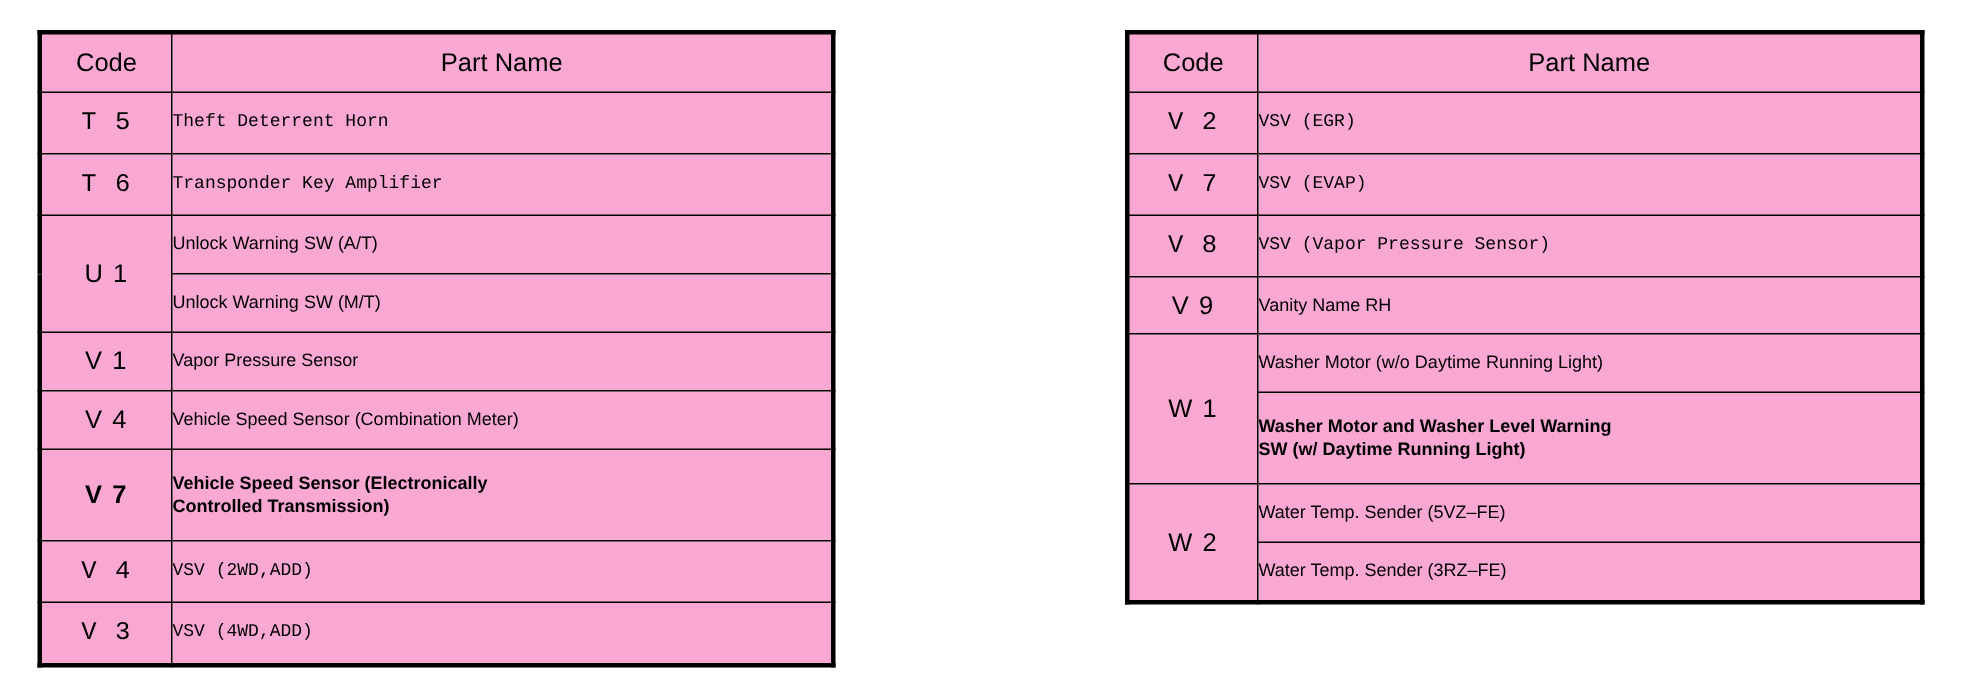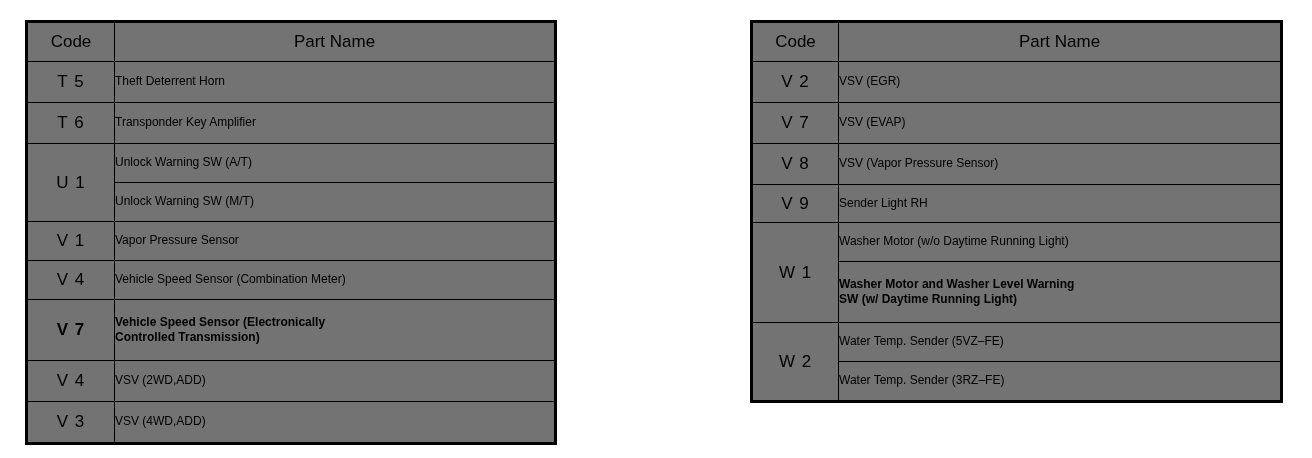--- a/index.html
+++ b/index.html
@@ -27,21 +27,21 @@
     position: absolute;
     border-collapse: collapse;
     table-layout: fixed;
     background: #ffffff;
     border: 3px solid #000000;
   }
   .parts-table td, .parts-table th {
     border: 1.5px solid #000000;
     padding: 0;
     vertical-align: middle;
-    background: #737373;
+    background: #f9a8d4;
   }
 
   
   .grp-top { border-top: 3px solid #000000; }
 
   .code-cell {
     text-align: center;
     font-size: 17px;
     letter-spacing: 1px;
     font-weight: 400;
@@ -73,21 +73,21 @@
   
   #table-right {
     left: 750px;
     top: 20px;
     width: 533px;
   }
   #table-right .col-code { width: 87px; }
   #table-right .col-name { width: 443px; }
 
   .r38 { height: 38px; }
-  .r40 { height: 40px; }
+  .r40 { height: 40px; font-family: Liberation Mono, monospace; }
   .r37 { height: 37px; }
   .r60 { height: 60px; font-weight: bold; }
 </style>
 </head>
 <body>
 
 <div class="page">
 
   <table class="parts-table" id="table-left">
     <colgroup>
@@ -167,21 +167,21 @@
         <td class="name-cell r40 grp-top">VSV (EVAP)</td>
       </tr>
 
       <tr>
         <td class="code-cell r40 grp-top">V 8</td>
         <td class="name-cell r40 grp-top">VSV (Vapor Pressure Sensor)</td>
       </tr>
 
       <tr>
         <td class="code-cell r37 grp-top">V 9</td>
-        <td class="name-cell r37 grp-top">Sender Light RH</td>
+        <td class="name-cell r37 grp-top">Vanity Name RH</td>
       </tr>
 
       <tr>
         <td class="code-cell grp-top" rowspan="2">W 1</td>
         <td class="name-cell r38 grp-top">Washer Motor (w/o Daytime Running Light)</td>
       </tr>
       <tr>
         <td class="name-cell r60">Washer Motor and Washer Level Warning
 SW (w/ Daytime Running Light)</td>
       </tr>

